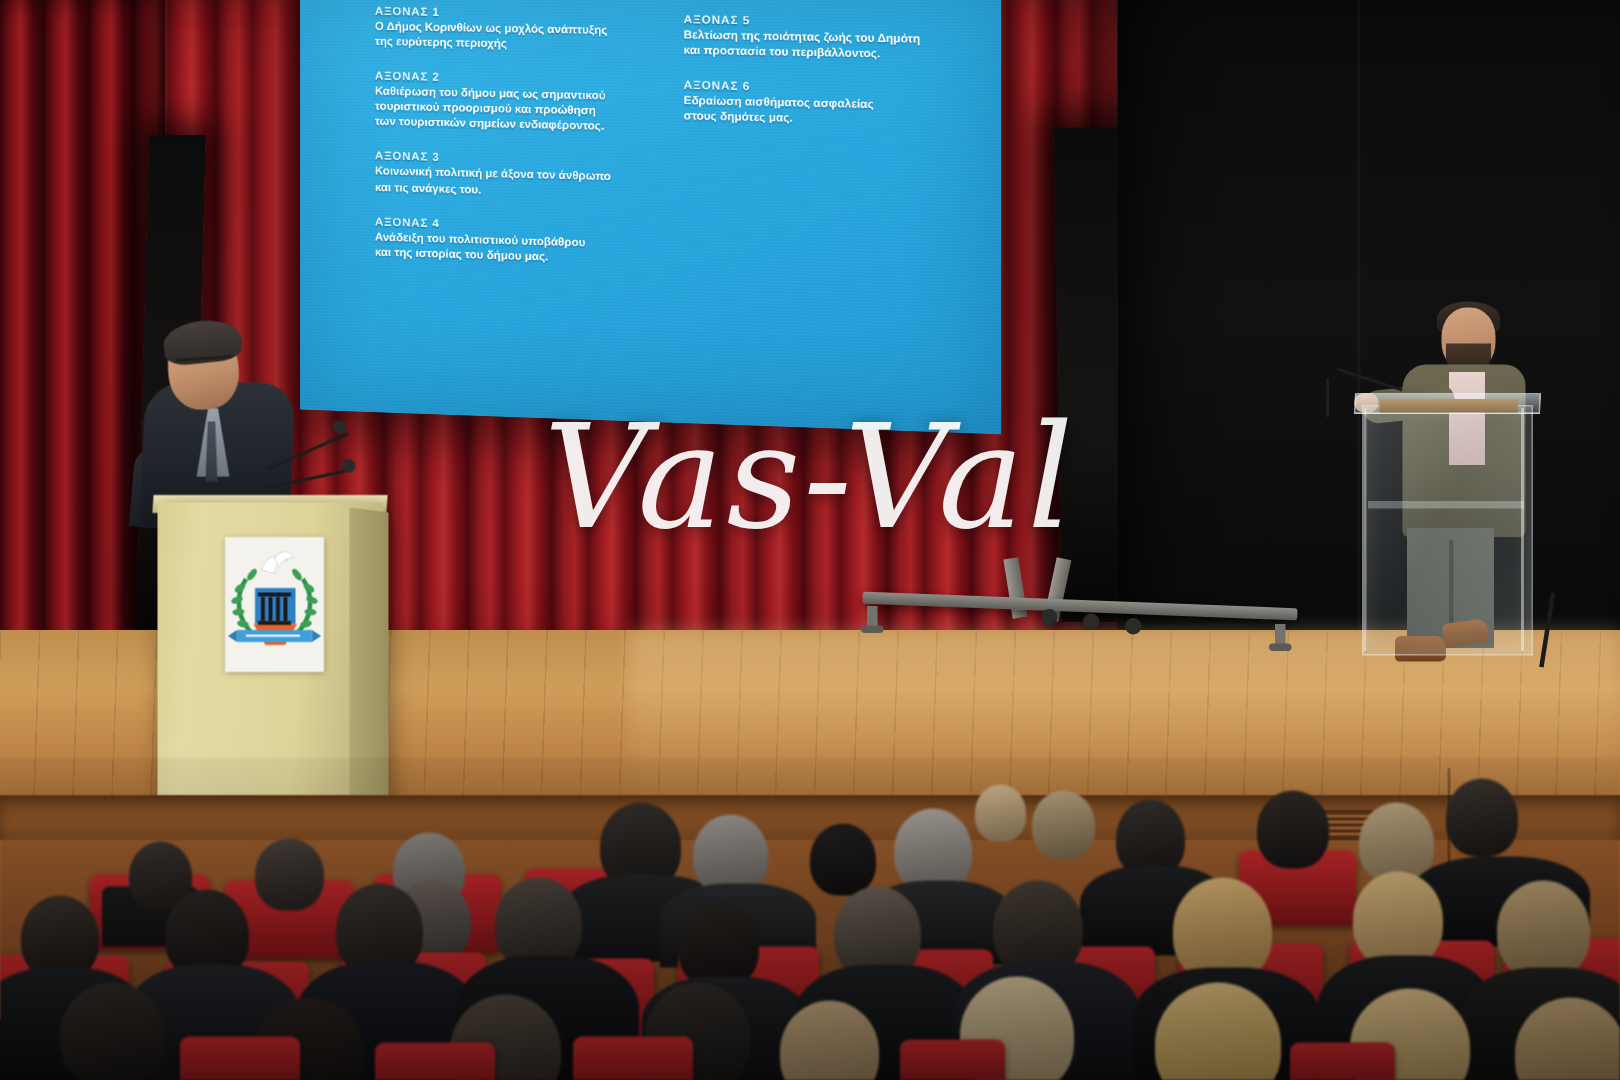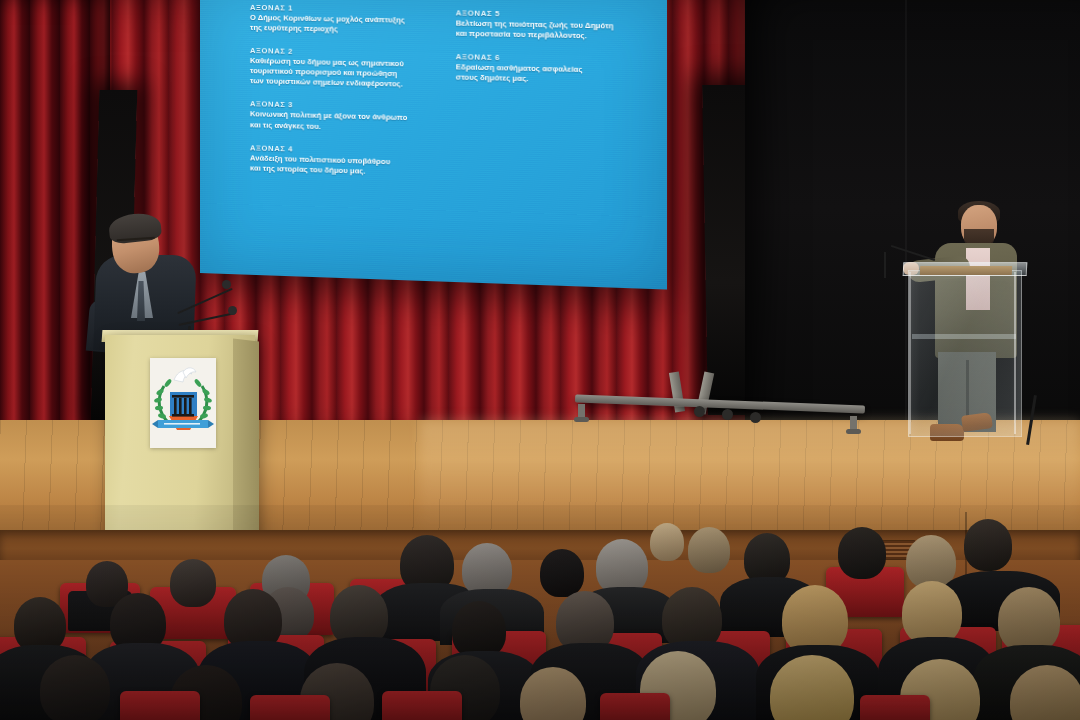--- a/index.html
+++ b/index.html
@@ -465,20 +465,21 @@
 
   <div class="lect-mic"></div>
   <div class="lect-mic2"></div>
   <div class="lectern"></div>
   <div class="lectern-shelf"></div>
   <div class="lectern-edge"></div>
   <div class="lectern-edge2"></div>
   <div class="lectern-top"></div>
   <div class="lectern-paper"></div>
 
+  <div class="watermark">Vas-Val</div>
 
   <div class="stage-front"></div>
   <div class="apron-wall"></div>
   <div class="vent"></div>
   <div class="wall-seam"></div>
 
   <div class="audience blurlayer">
 
     <div class="seat" style="left:60px;top:78px;width:80px;height:50px;"></div>
     <div class="seat-dark" style="left:68px;top:86px;width:64px;height:40px;"></div>

